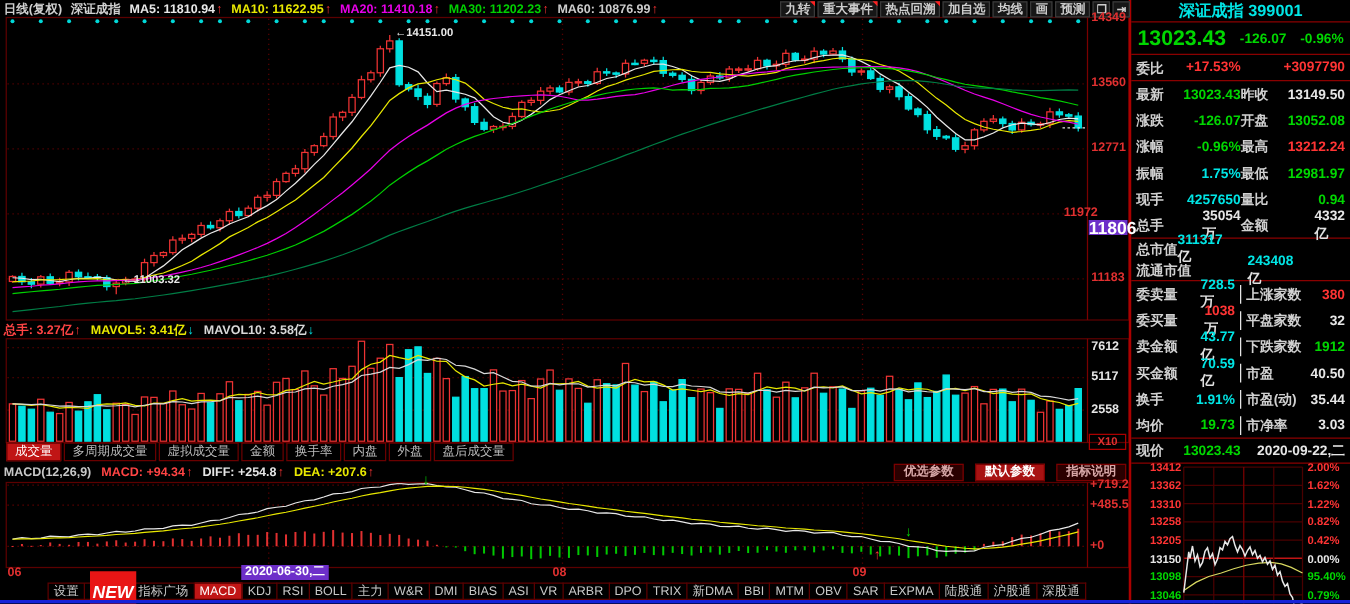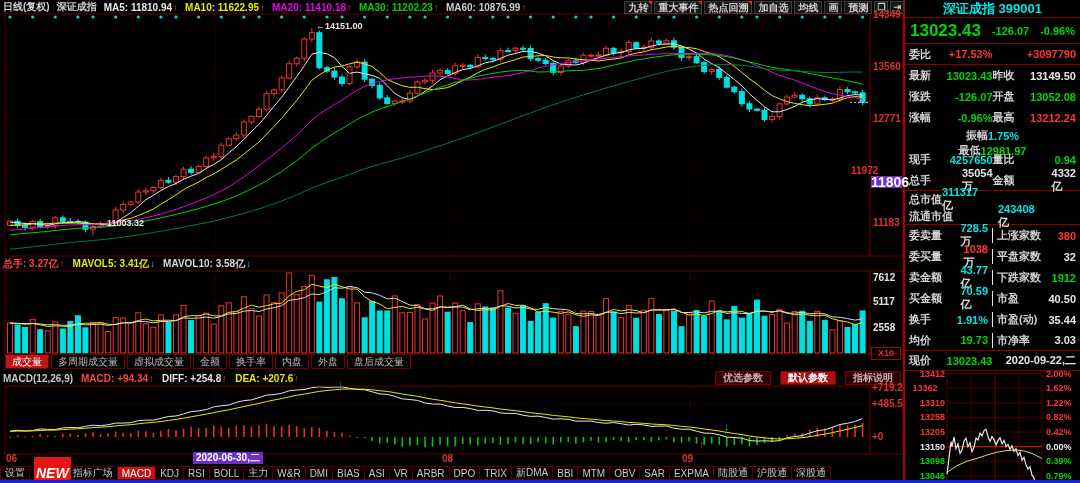--- a/index.html
+++ b/index.html
@@ -28,21 +28,21 @@
   .mbtn{border:1px solid #7a0000;background:#2a0000;color:#d8a8a8;font-size:10px;font-weight:bold;
         padding:0 7px;height:12px;line-height:12px;margin-left:9px;}
   .mbtn.active{background:#a81212;color:#ffffff;}
   
   .vol-tabs{left:5px;top:354px;height:15px;display:flex;font-size:10px;}
   .vtab{border:1px solid #6a0000;color:#bbbbbb;padding:0 6px;line-height:13px;margin-right:2px;white-space:nowrap;}
   .vtab.active{background:#c01515;color:#ffffff;}
   .ind-tabs{left:0;top:466px;width:903px;height:14px;display:flex;font-size:10px;}
   .itab{border:1px solid #5c0000;border-left:none;color:#c8c8c8;padding:0 4px;display:flex;
         align-items:center;white-space:nowrap;}
-  .itab:first-child{border-left:1px solid #5c0000;}
+  .itab:first-child{border-left:1px solid #5c0000;margin-left:38px;}
   .itab.active{background:#c01515;color:#ffffff;}
   .new-badge{background:#e81515;color:#fff;font-size:14px;font-weight:bold;font-style:italic;
         padding:8px 2px;margin-right:2px;}
   .bottom-strip{left:0;top:480px;width:1080px;height:3px;background:#1522d8;}
   
   .ylab{position:absolute;font-size:10px;font-weight:bold;color:#e03030;z-index:3;}
   .wlab{position:absolute;font-size:10px;font-weight:bold;color:#e6e6e6;z-index:3;}
   .xlab{position:absolute;font-size:10px;font-weight:bold;color:#e03030;z-index:3;}
   .xdate{position:absolute;background:#6d2fc9;color:#ffffff;font-size:10px;font-weight:bold;
          padding:0 3px;height:12px;line-height:12px;z-index:4;}
@@ -772,34 +772,34 @@
       <div class="ylab" style="left: 872px; top: 398px;">+485.5</div>
       <div class="ylab" style="left: 872px; top: 431px;">+0</div>
       <div class="xlab" style="left: 6px; top: 453px;">06</div>
       <div class="xlab" style="left: 442px; top: 453px;">08</div>
       <div class="xlab" style="left: 682px; top: 453px;">09</div>
       <div class="xdate" style="left: 193px; top: 452px;">2020-06-30,二</div>
       <div class="marrow" style="left: 338px; top: 378px; color: rgb(0, 216, 0);">↓</div>
       <div class="marrow" style="left: 699px; top: 438px; color: rgb(255, 52, 52);">↑</div>
       <div class="marrow" style="left: 724px; top: 420px; color: rgb(0, 216, 0);">↓</div>
       <div class="mlab" style="left: 905px; width: 40px; text-align: right; top: 368.6px; color: rgb(255, 52, 52);">13412</div>
-      <div class="mlab" style="left: 905px; width: 40px; text-align: center; top: 383.2px; color: rgb(255, 52, 52);">13362</div>
+      <div class="mlab" style="left: 905px; width: 40px; text-align: right; top: 383.2px; color: rgb(255, 52, 52);">13362</div>
       <div class="mlab" style="left: 905px; width: 40px; text-align: right; top: 397.8px; color: rgb(255, 52, 52);">13310</div>
       <div class="mlab" style="left: 905px; width: 40px; text-align: right; top: 412.4px; color: rgb(255, 52, 52);">13258</div>
       <div class="mlab" style="left: 905px; width: 40px; text-align: right; top: 427px; color: rgb(255, 52, 52);">13205</div>
       <div class="mlab" style="left: 905px; width: 40px; text-align: right; top: 441.6px; color: rgb(230, 230, 230);">13150</div>
       <div class="mlab" style="left: 905px; width: 40px; text-align: right; top: 456.2px; color: rgb(0, 215, 0);">13098</div>
       <div class="mlab" style="left: 905px; width: 40px; text-align: right; top: 470.8px; color: rgb(0, 215, 0);">13046</div>
       <div class="mlab" style="left: 1046px; top: 368.6px; color: rgb(255, 52, 52);">2.00%</div>
       <div class="mlab" style="left: 1046px; top: 383.2px; color: rgb(255, 52, 52);">1.62%</div>
       <div class="mlab" style="left: 1046px; top: 397.8px; color: rgb(255, 52, 52);">1.22%</div>
       <div class="mlab" style="left: 1046px; top: 412.4px; color: rgb(255, 52, 52);">0.82%</div>
       <div class="mlab" style="left: 1046px; top: 427px; color: rgb(255, 52, 52);">0.42%</div>
       <div class="mlab" style="left: 1046px; top: 441.6px; color: rgb(230, 230, 230);">0.00%</div>
-      <div class="mlab" style="left: 1046px; top: 456.2px; color: rgb(0, 215, 0);">0.39%</div>
+      <div class="mlab" style="left: 1046px; top: 456.2px; color: rgb(0, 215, 0);">95.40%</div>
       <div class="mlab" style="left: 1046px; top: 470.8px; color: rgb(0, 215, 0);">0.79%</div>
     </div>
 
   <div class="quote-panel">
     <div class="qp-title">深证成指 399001</div>
     <div class="qp-price">
       <span class="big">13023.43</span>
       <span class="chg">-126.07</span>
       <span class="chg">-0.96%</span>
     </div>
@@ -837,21 +837,21 @@
         <div class="qrow" style="height: 21px;">
           <div class="half">
             <div class="ql">涨幅</div>
             <div class="qv" style="color: rgb(0, 215, 0);">-0.96%</div>
           </div>
           <div class="half">
             <div class="ql">最高</div>
             <div class="qv" style="color: rgb(255, 52, 52);">13212.24</div>
           </div>
         </div>
-        <div class="qrow" style="height: 21px; flex-direction: column;">
+        <div class="qrow" style="height: 21px;">
           <div class="half">
             <div class="ql">振幅</div>
             <div class="qv" style="color: rgb(0, 229, 229);">1.75%</div>
           </div>
           <div class="half">
             <div class="ql">最低</div>
             <div class="qv" style="color: rgb(0, 215, 0);">12981.97</div>
           </div>
         </div>
         <div class="qrow" style="height: 21px;">

